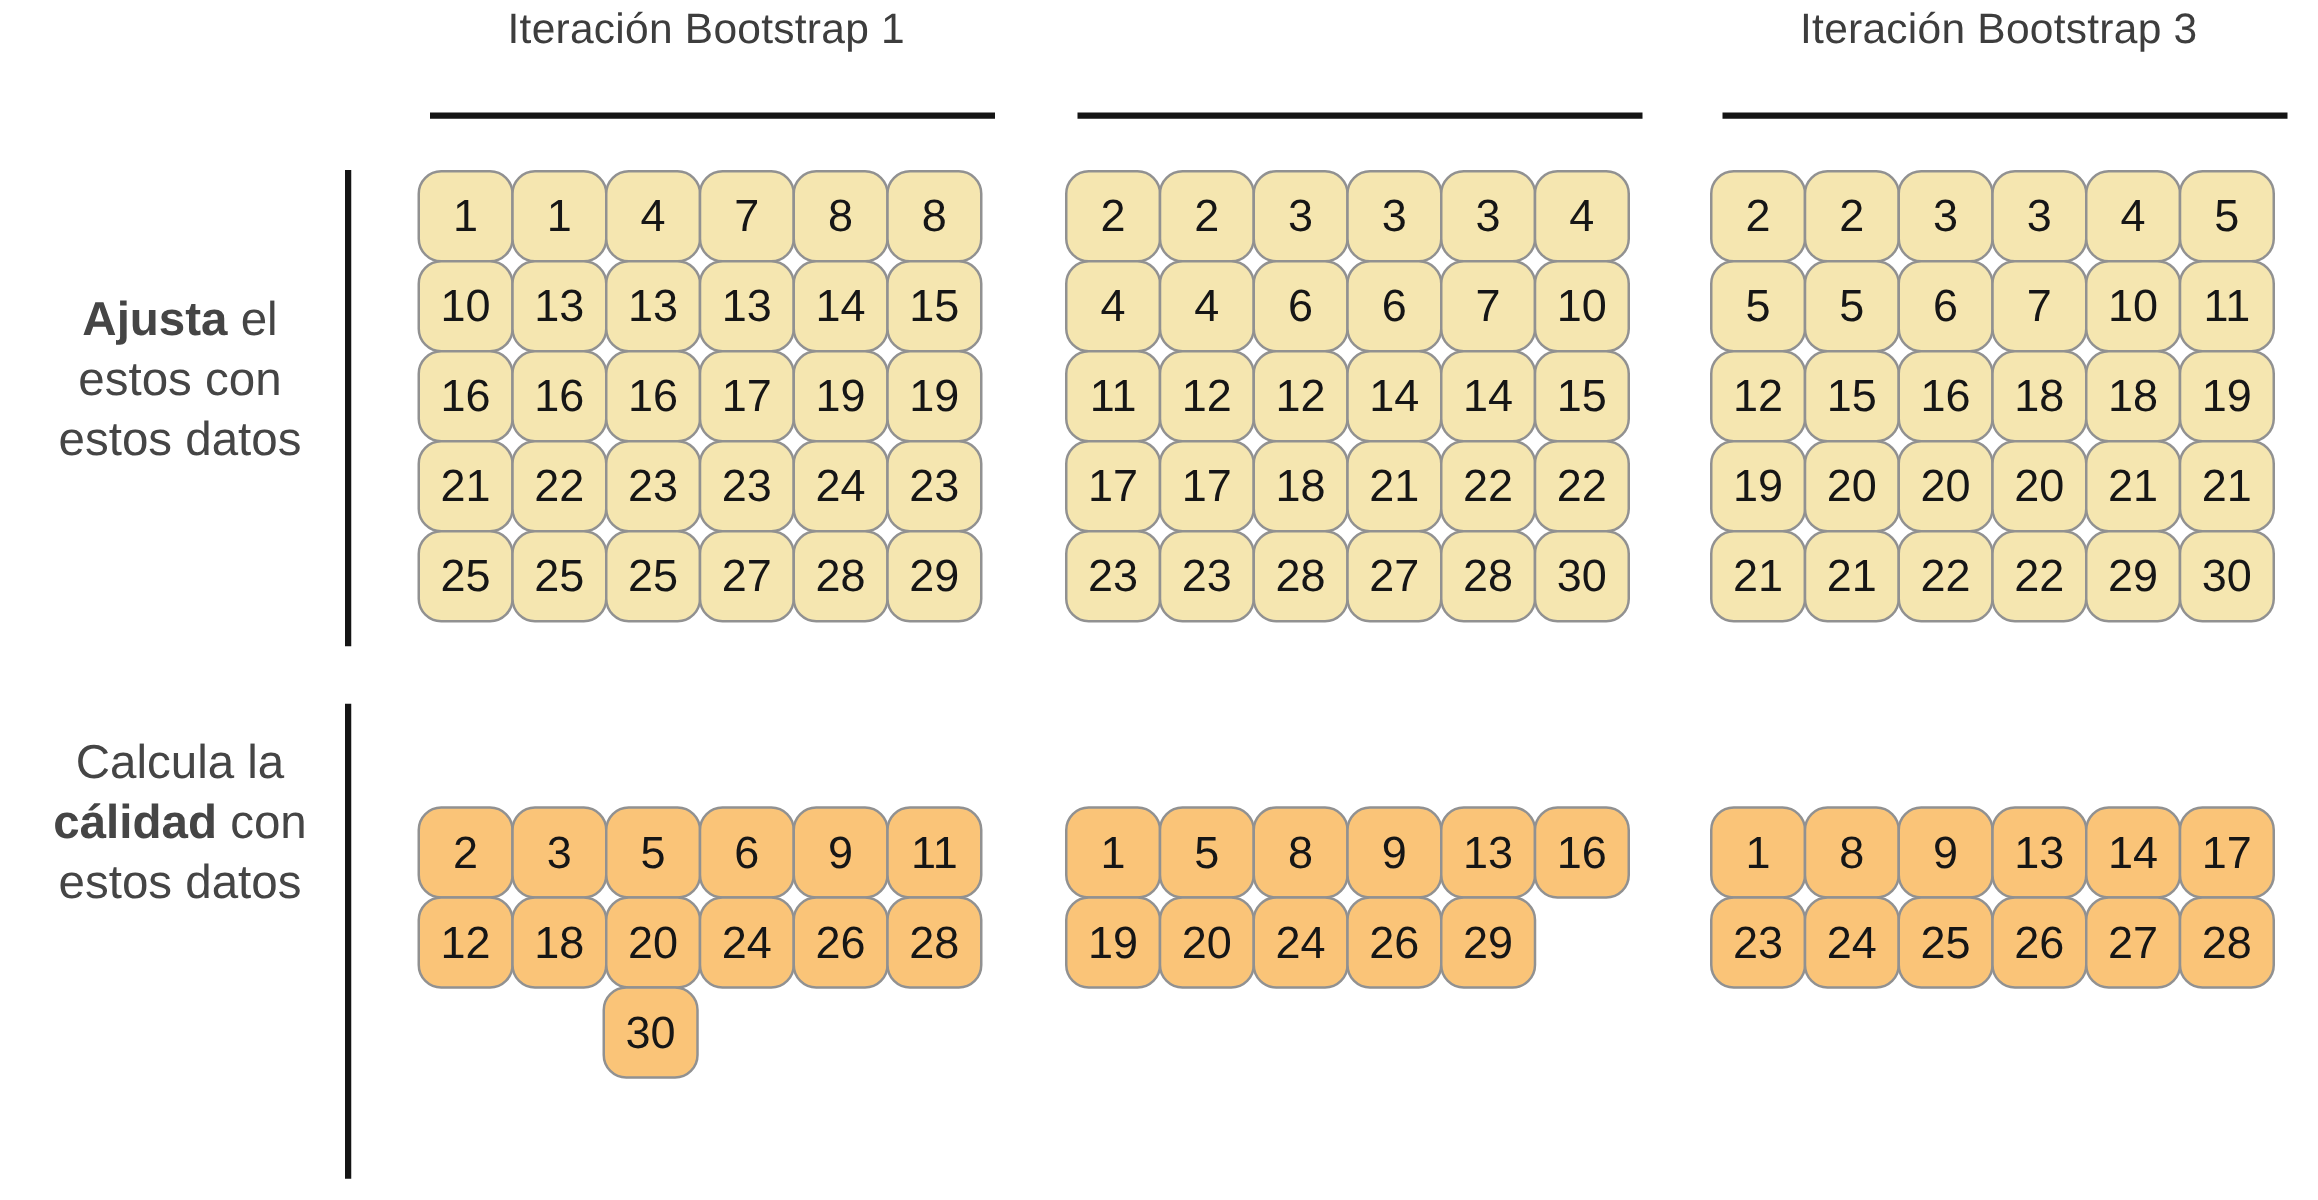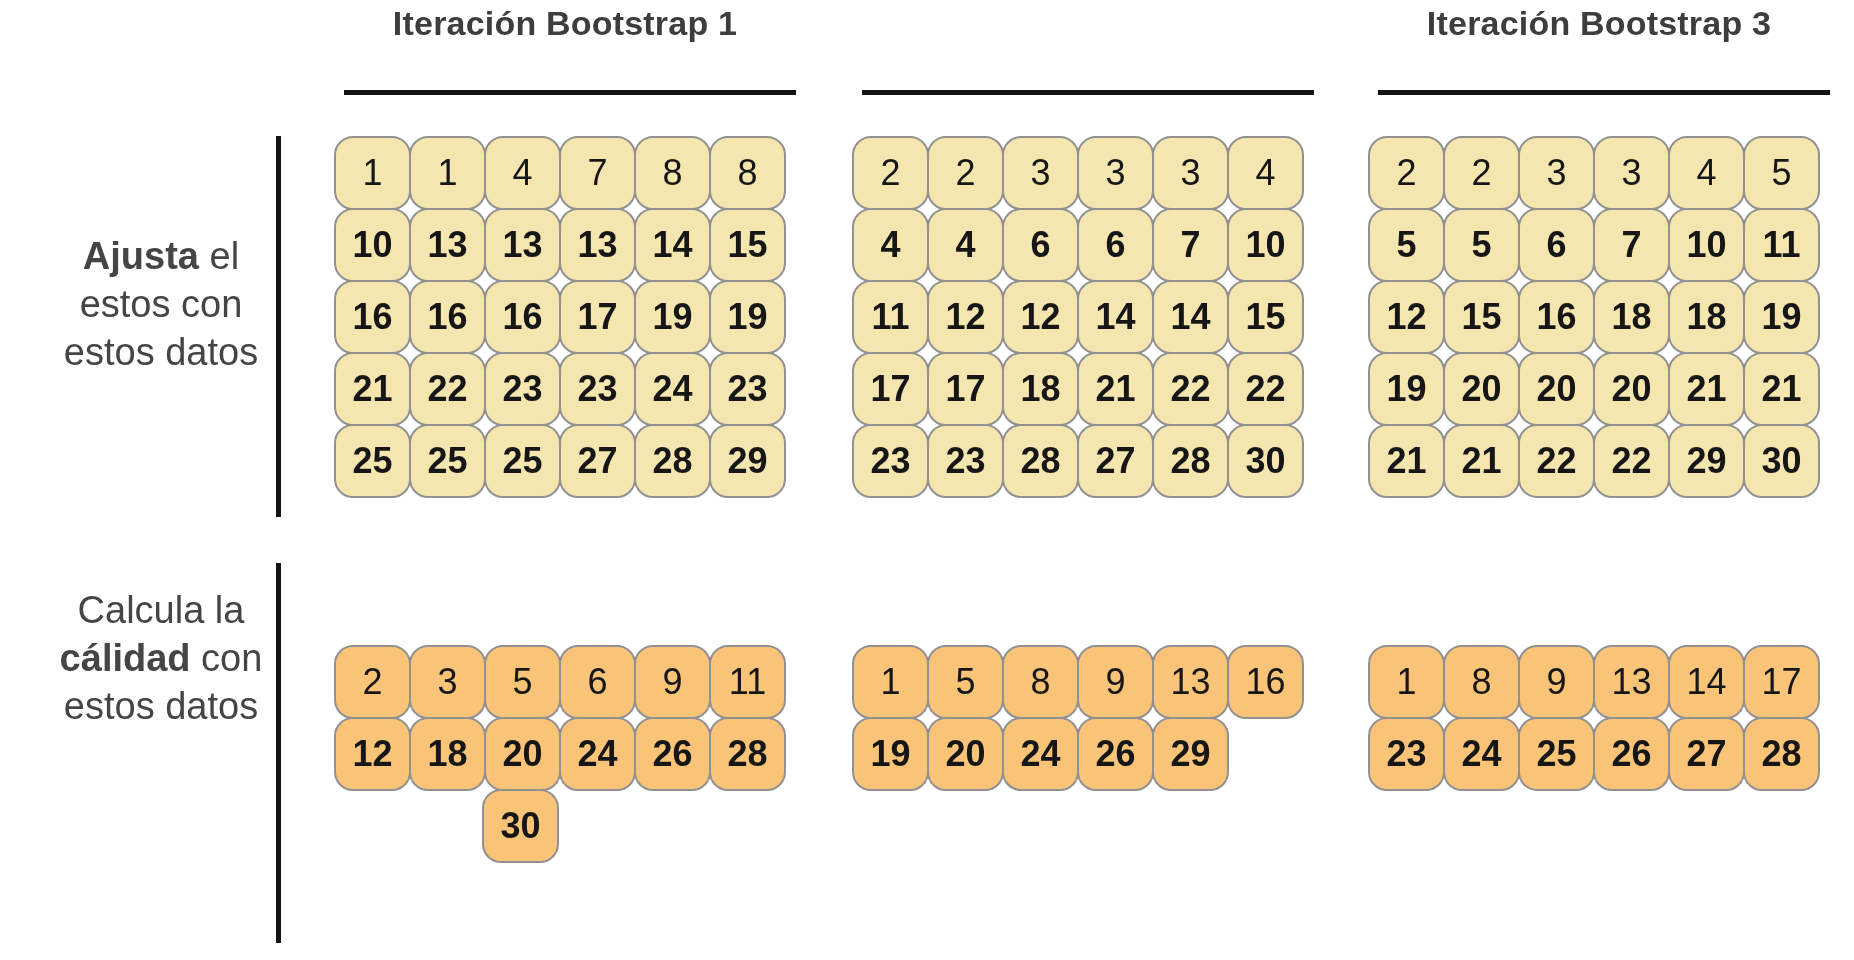--- a/index.html
+++ b/index.html
@@ -12,37 +12,37 @@
     overflow: hidden;
   }
 
   
   .col { position: absolute; top: 0; width: 462px; height: 960px; }
   .col-header {
     position: absolute;
     top: 4px; left: 0; width: 100%;
     text-align: center;
     font-size: 34px;
-    font-weight: 700;
+    font-weight: 400;
     color: var(--header-text, #3d3d3d);
     letter-spacing: 0.2px;
     white-space: nowrap;
   }
   .col-rule {
     position: absolute;
     top: 90px; left: 10px;
     width: 452px; height: 5px;
     background: var(--rule, #141414);
   }
   .grid { position: absolute; left: 0; }
   .fit-grid     { top: 136px; }
   .quality-grid { top: 645px; }
 
   .row { display: flex; }
-  .row + .row { margin-top: -2px; font-weight: bold; }
+  .row + .row { margin-top: -2px; }
   .cell + .cell, .spacer + .cell { margin-left: -2px; }
 
   .cell {
     box-sizing: border-box;
     width: 77px; height: 74px;
     border: 2.5px solid var(--cell-border, #919191);
     border-radius: 19px;
     display: flex; align-items: center; justify-content: center;
     font-size: 36px;
     color: #161616;
@@ -54,21 +54,20 @@
 
   
   .side-label {
     position: absolute;
     left: 0; width: 288px;
     text-align: center;
     font-size: 38px;
     line-height: 48px;
     color: var(--label-text, #454545);
     font-weight: 400;
-    padding-left: 17px;
   }
   .side-label b { font-weight: 700; }
   .fit-label     { top: 232px; }
   .quality-label { top: 576px; margin-top: 10px; }
 
   
   .vbar {
     position: absolute;
     left: 276px; width: 5px;
     background: var(--rule, #141414);

